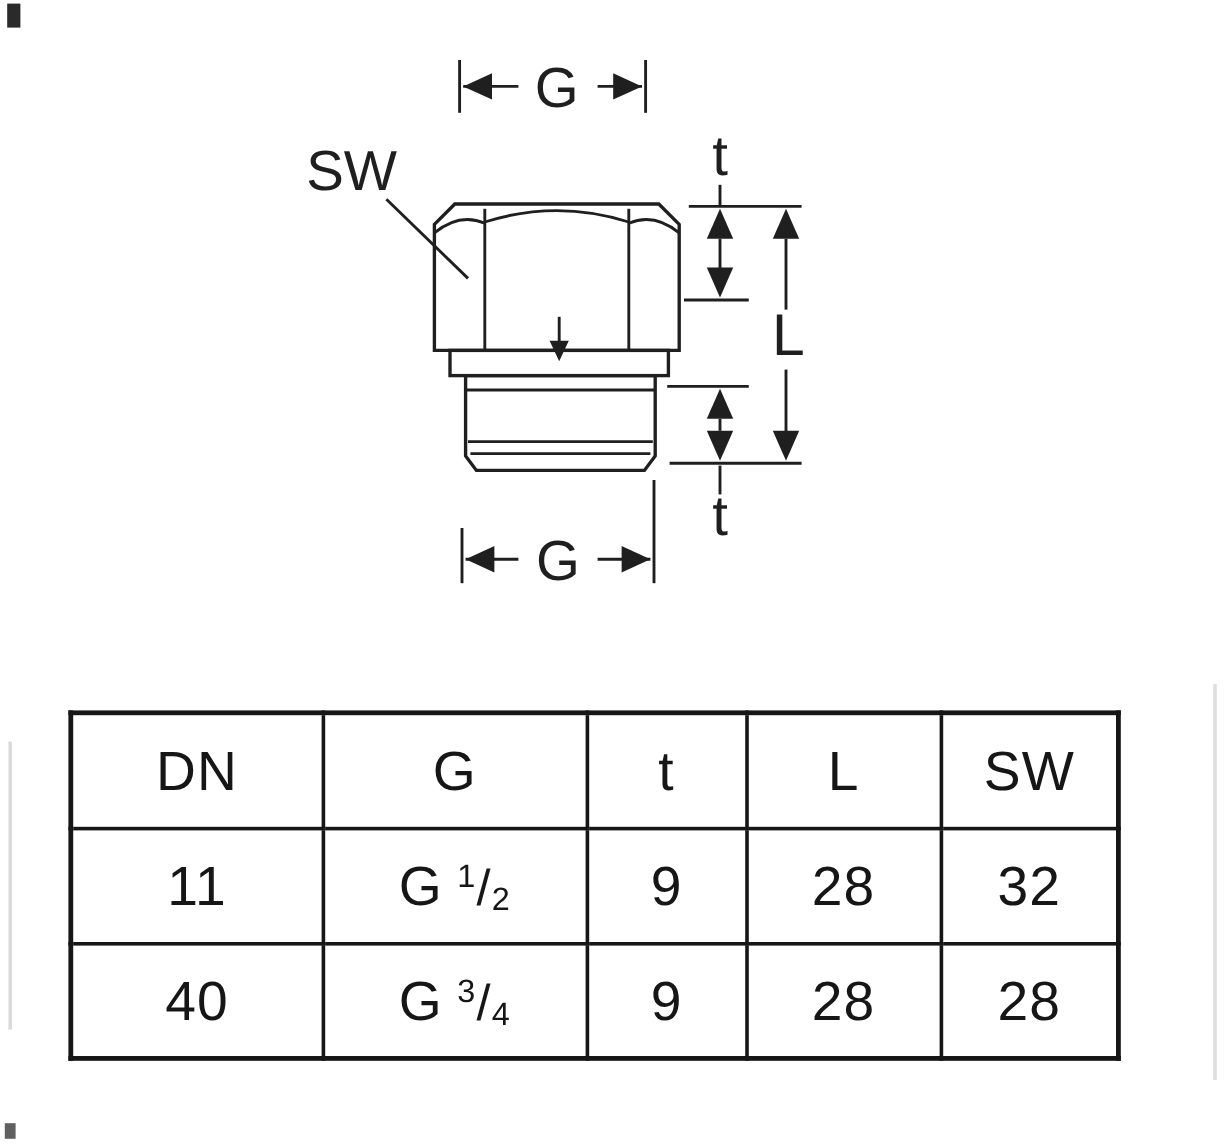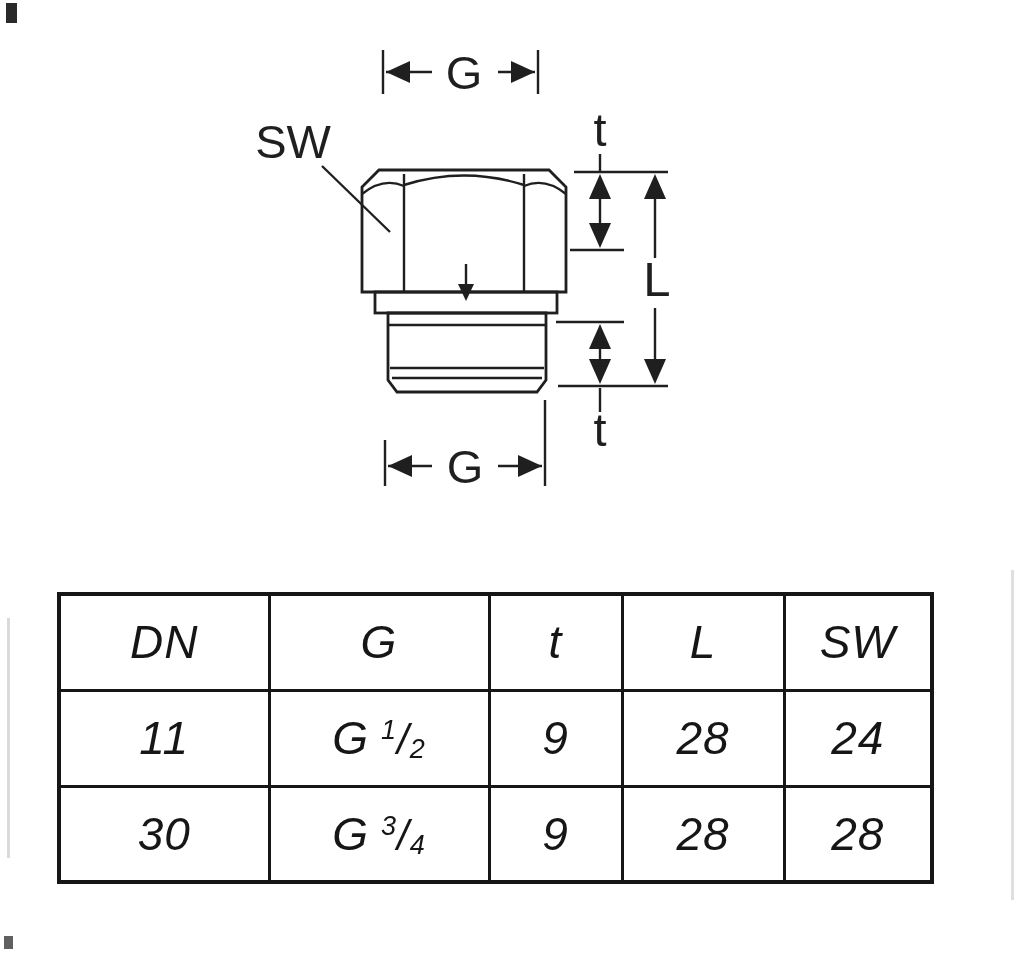--- a/index.html
+++ b/index.html
@@ -16,21 +16,21 @@
   .lbl { font-size:47px; }
   .lbl-l { font-size:49px; }
 
   .dim-table {
     position:absolute; top:592px; left:57px; width:873px; height:290px;
     border-collapse:collapse; table-layout:fixed; background:#fff;
     color:#161616; border:4px solid #161616;
   }
   .dim-table th, .dim-table td {
     border:3px solid #161616; text-align:center; vertical-align:middle;
-    font-size:46px; font-weight:400; padding:0; letter-spacing:1px;font-style:italic;
+    font-size:46px; font-weight:400; padding:0; letter-spacing:1px;
   }
   .dim-table tr { height:96px; }
 
   .frac { display:inline-block; margin-left:12px; white-space:nowrap; }
   .frac sup { font-size:27px; vertical-align:15px; }
   .frac sub { font-size:27px; vertical-align:-4px; }
   .frac .slash { font-size:42px; }
 
   .artifact { position:absolute; }
   .spk1 { left:6px; top:3px; width:11px; height:20px; background:#2a2a2a; }
@@ -141,24 +141,24 @@
         <th>L</th>
         <th>SW</th>
       </tr>
       <tr>
         <td>11</td>
         <td>
           <span>G</span><span class="frac"><sup>1</sup><span class="slash">/</span><sub>2</sub></span>
         </td>
         <td>9</td>
         <td>28</td>
-        <td>24</td>
+        <td>32</td>
       </tr>
       <tr>
-        <td>30</td>
+        <td>40</td>
         <td>
           <span>G</span><span class="frac"><sup>3</sup><span class="slash">/</span><sub>4</sub></span>
         </td>
         <td>9</td>
         <td>28</td>
         <td>28</td>
       </tr>
     </tbody>
   </table>
 

